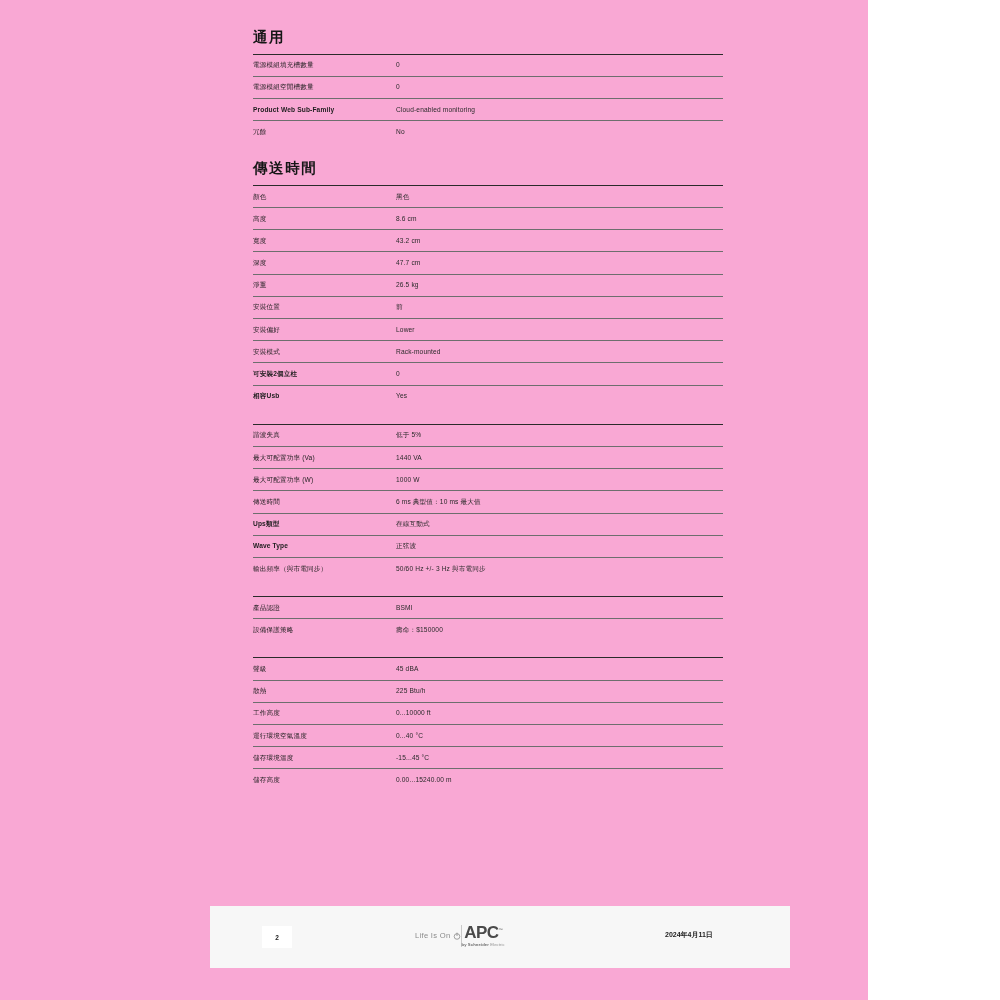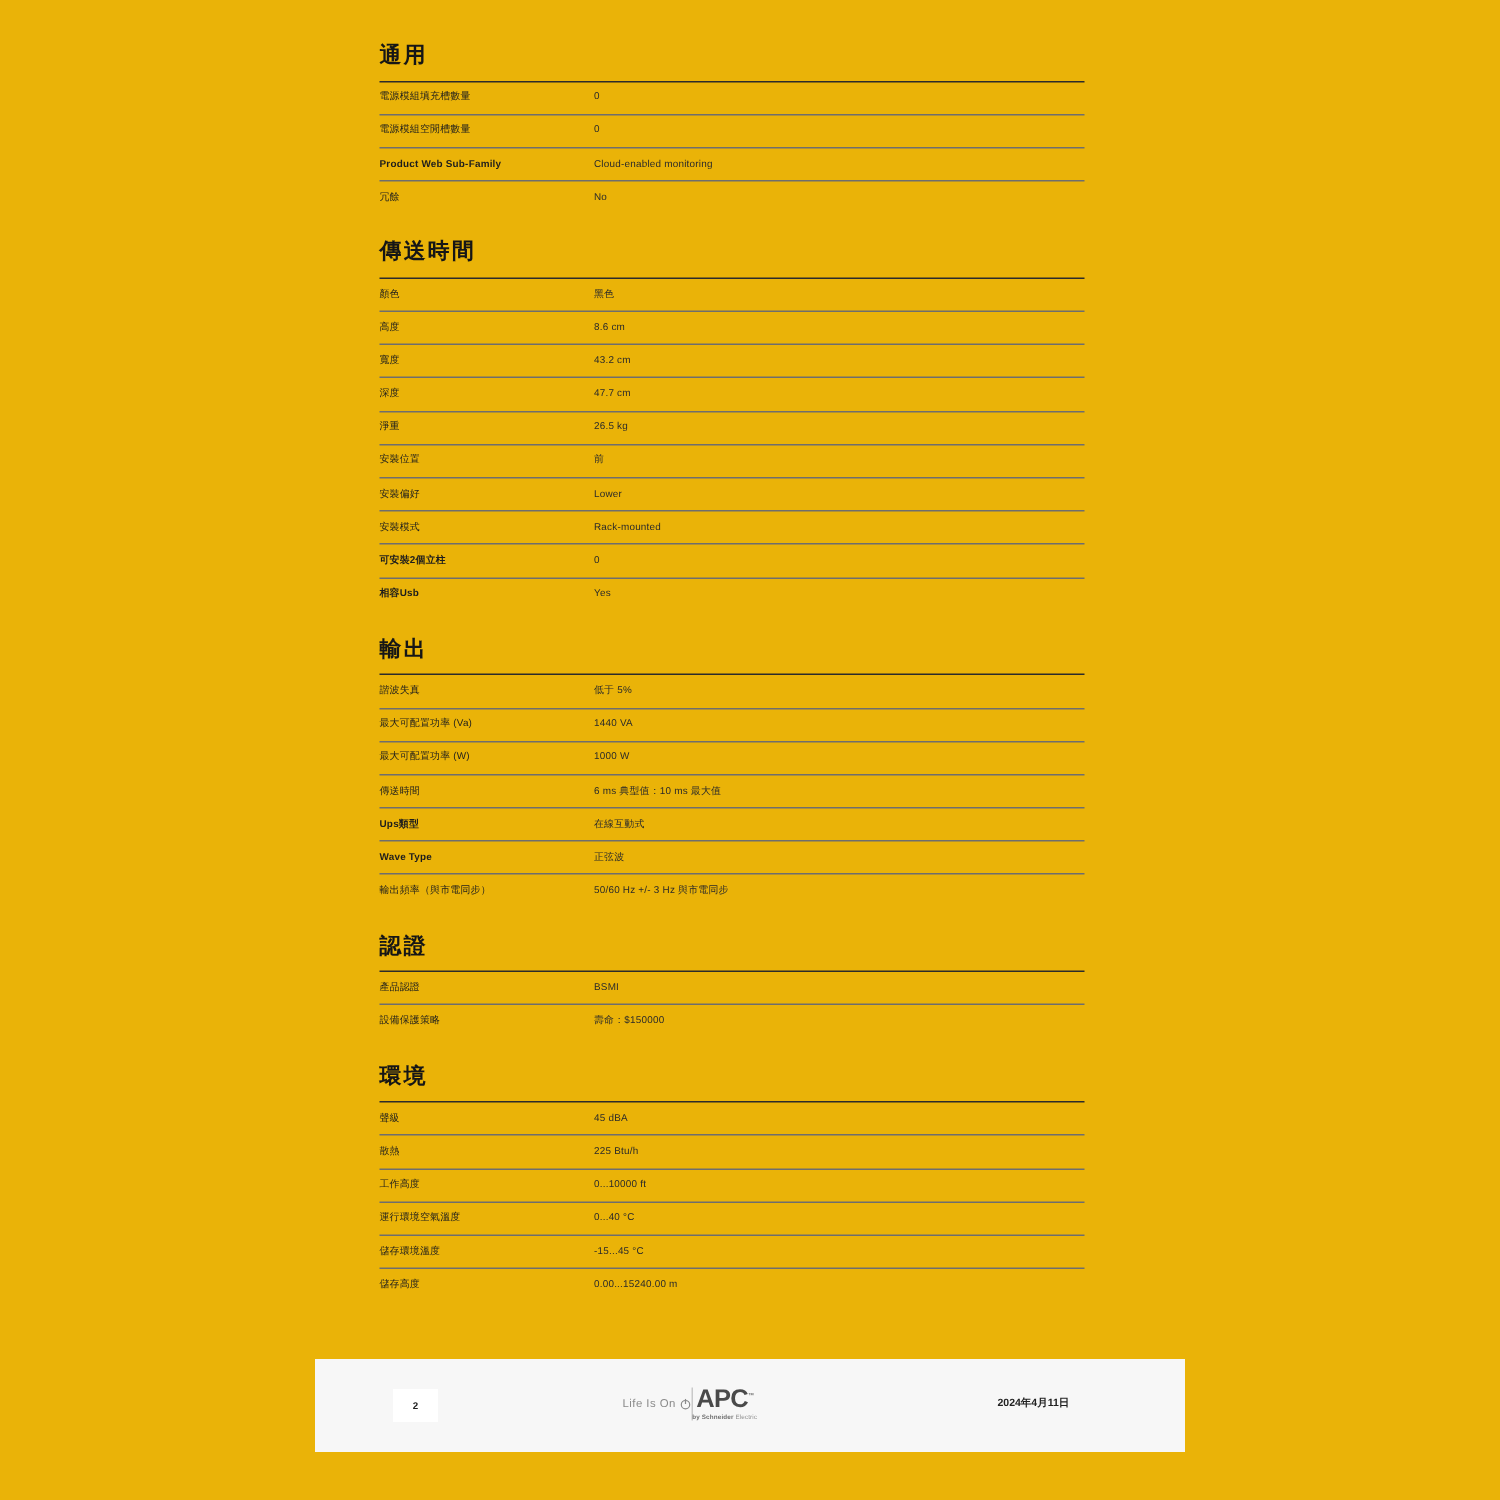--- a/index.html
+++ b/index.html
@@ -12,23 +12,23 @@
     height: 1000px;
     position: relative;
     font-family: "Liberation Sans", "DejaVu Sans", sans-serif;
     color: #1a1a1a;
     overflow: hidden;
   }
 
   .page {
     position: absolute;
     left: 0; top: 0;
-    width: 1000px;
+    width: 868px;
     height: 1000px;
-    background: #eab308;
+    background: #f9a8d4;
   }
 
   .content {
     position: absolute;
     left: 253px;
     top: 28px;
     width: 470px;
   }
 
   
@@ -245,21 +245,20 @@
               <td class="v">0</td>
             </tr>
             <tr class="row">
               <td class="k bold">相容Usb</td>
               <td class="v">Yes</td>
             </tr>
           </tbody>
         </table>
       </div>
       <div class="section">
-        <div class="section-title">輸出</div>
         <table class="spec">
           <tbody>
             <tr class="row">
               <td class="k">諧波失真</td>
               <td class="v">低于 5%</td>
             </tr>
             <tr class="row">
               <td class="k">最大可配置功率 (Va)</td>
               <td class="v">1440 VA</td>
             </tr>
@@ -280,36 +279,34 @@
               <td class="v">正弦波</td>
             </tr>
             <tr class="row">
               <td class="k">輸出頻率（與市電同步）</td>
               <td class="v">50/60 Hz +/- 3 Hz 與市電同步</td>
             </tr>
           </tbody>
         </table>
       </div>
       <div class="section">
-        <div class="section-title">認證</div>
         <table class="spec">
           <tbody>
             <tr class="row">
               <td class="k">產品認證</td>
               <td class="v">BSMI</td>
             </tr>
             <tr class="row">
               <td class="k">設備保護策略</td>
               <td class="v">壽命：$150000</td>
             </tr>
           </tbody>
         </table>
       </div>
       <div class="section">
-        <div class="section-title">環境</div>
         <table class="spec">
           <tbody>
             <tr class="row">
               <td class="k">聲級</td>
               <td class="v">45 dBA</td>
             </tr>
             <tr class="row">
               <td class="k">散熱</td>
               <td class="v">225 Btu/h</td>
             </tr>

